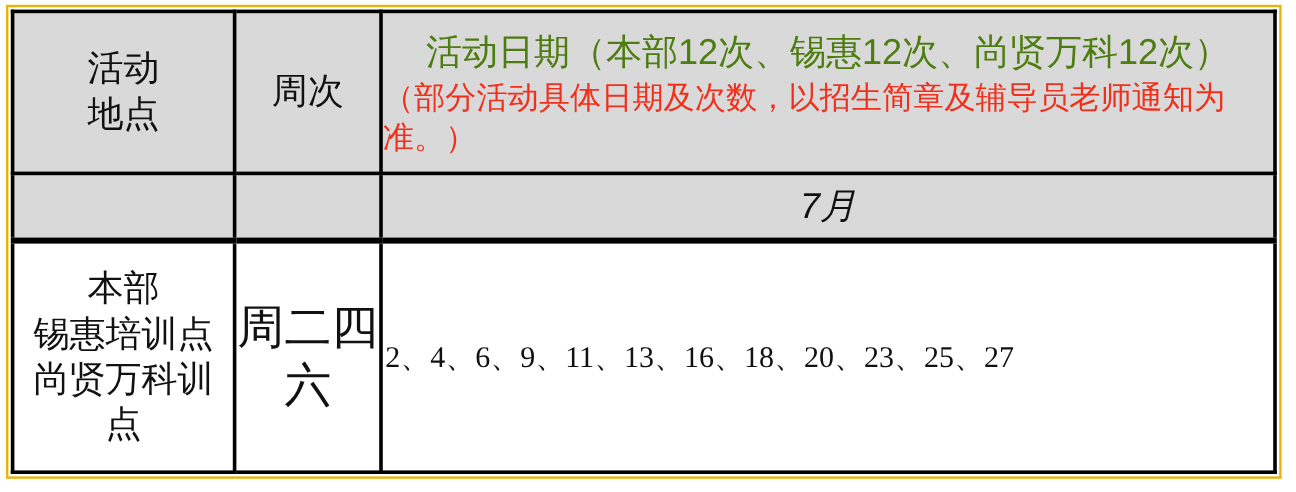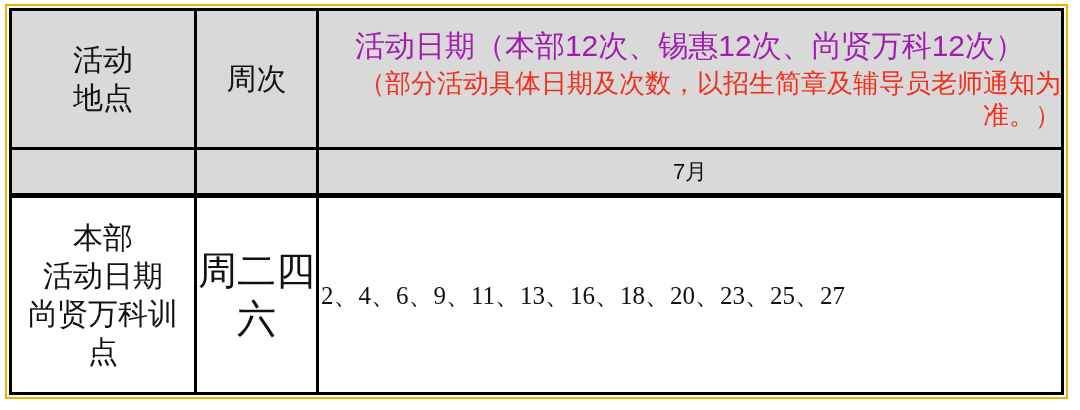--- a/index.html
+++ b/index.html
@@ -56,32 +56,33 @@
     font-size: 30px;
     line-height: 1.25;
     white-space: pre-line;
     text-align: center;
   }
   .header-title {
     font-size: 30px;
     line-height: 1.3;
     white-space: nowrap;
     text-align: center;
-    color: #a21caf;
+    color: #4d7c0f;
   }
   .header-note {
     font-size: 26px;
     line-height: 1.25;
     white-space: pre-line;
-    text-align: right;
+    text-align: left;
     color: #f1301c;
     margin-top: 2px;
   }
   .month-label {
-    font-size: 22px;
+    font-size: 30px;
+    font-style: italic;
   }
   .location-cell .cjk-label { line-height: 1.26; }
   .week-cell .cjk-label { font-size: 39px; line-height: 1.22; }
   .dates-cell {
     text-align: left;
     vertical-align: middle;
   }
   .dates-text {
     font-family: "Liberation Serif", "DejaVu Serif", serif;
     font-size: 25px;
@@ -124,21 +125,21 @@
         <div class="cjk-label"></div>
       </td>
       <td>
         <div class="month-label">7月</div>
       </td>
     </tr>
 
     <tr class="body-row-1">
       <td class="location-cell">
         <div class="cjk-label">本部
-活动日期
+锡惠培训点
 尚贤万科训
 点</div>
       </td>
       <td class="week-cell">
         <div class="cjk-label">周二四
 六</div>
       </td>
       <td class="dates-cell">
         <div class="dates-text">2、4、6、9、11、13、16、18、20、23、25、27</div>
       </td>

